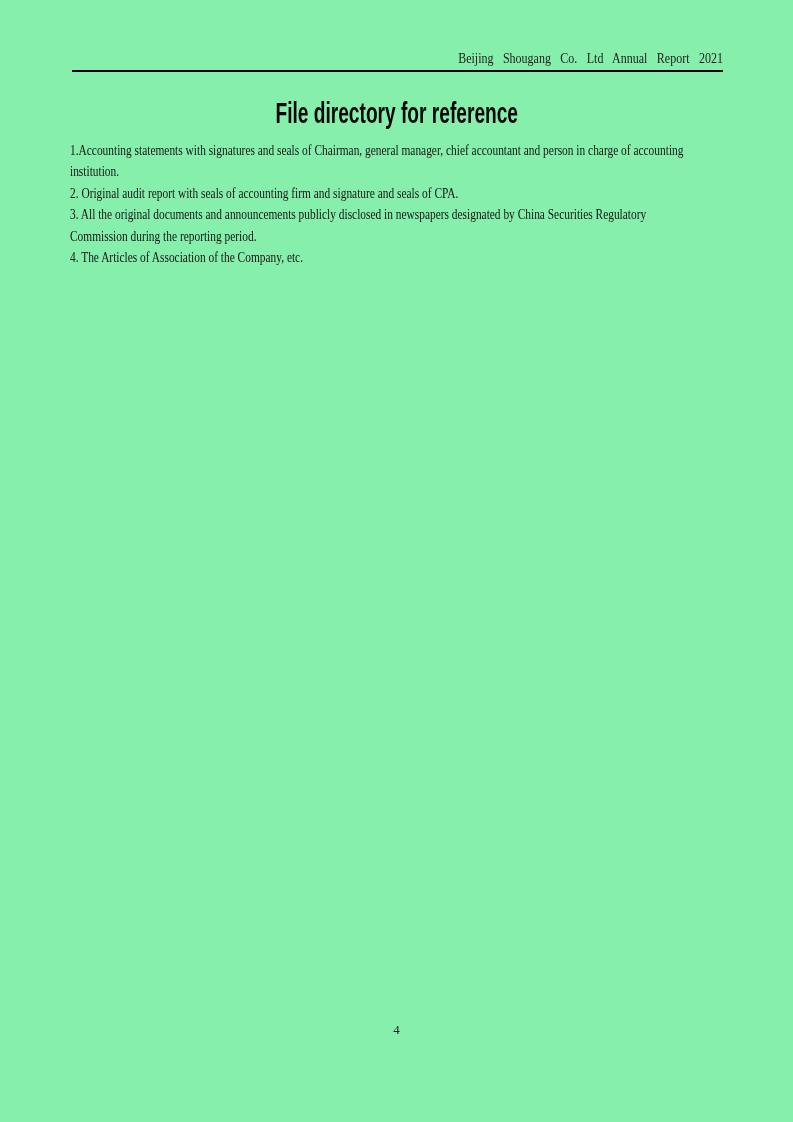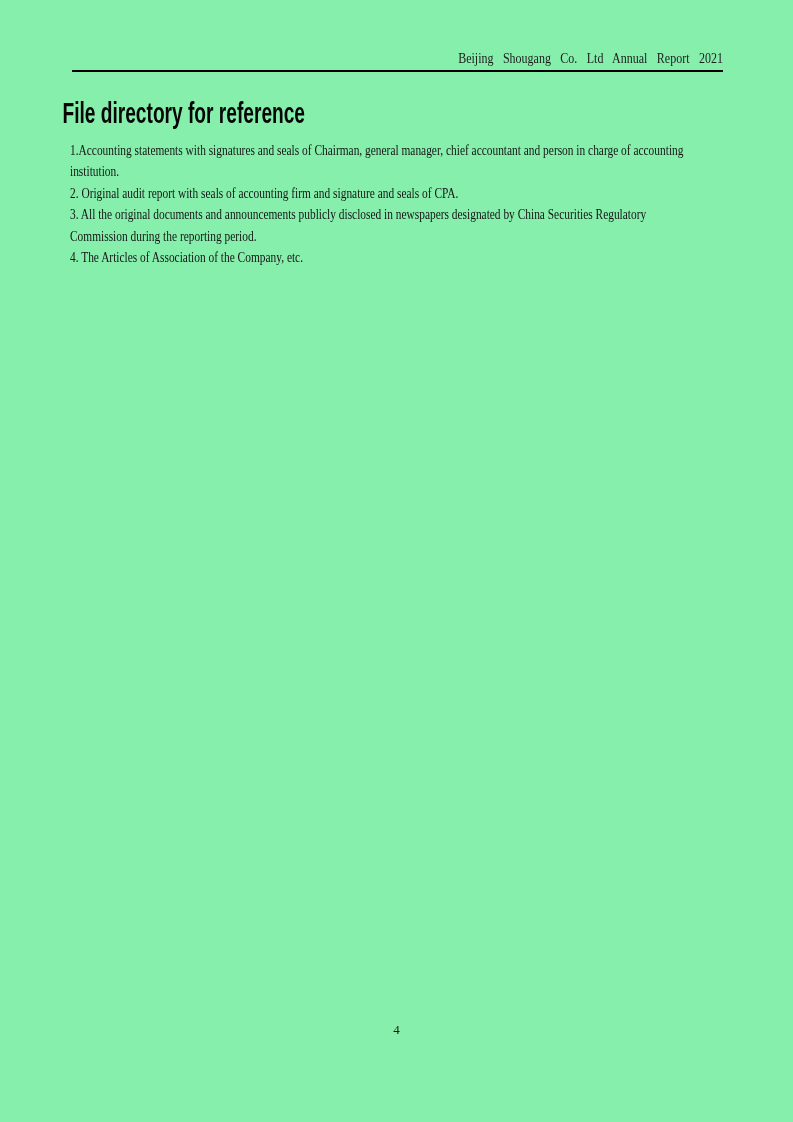--- a/index.html
+++ b/index.html
@@ -35,21 +35,21 @@
     width: 651px;
     height: 0;
     border-top: 2px solid #000000;
   }
   .doc-title-wrap {
     position: absolute;
     top: 98px;
     left: 0;
     width: 100%;
     display: flex;
-    justify-content: flex-start;
+    justify-content: center;
   }
   .doc-title {
     font-family: "Liberation Sans", sans-serif;
     font-weight: 700;
     font-size: 29px;
     line-height: 30px;
     white-space: nowrap;
     transform: scaleX(0.66);
     transform-origin: 50% 50%;
     color: #060606;

